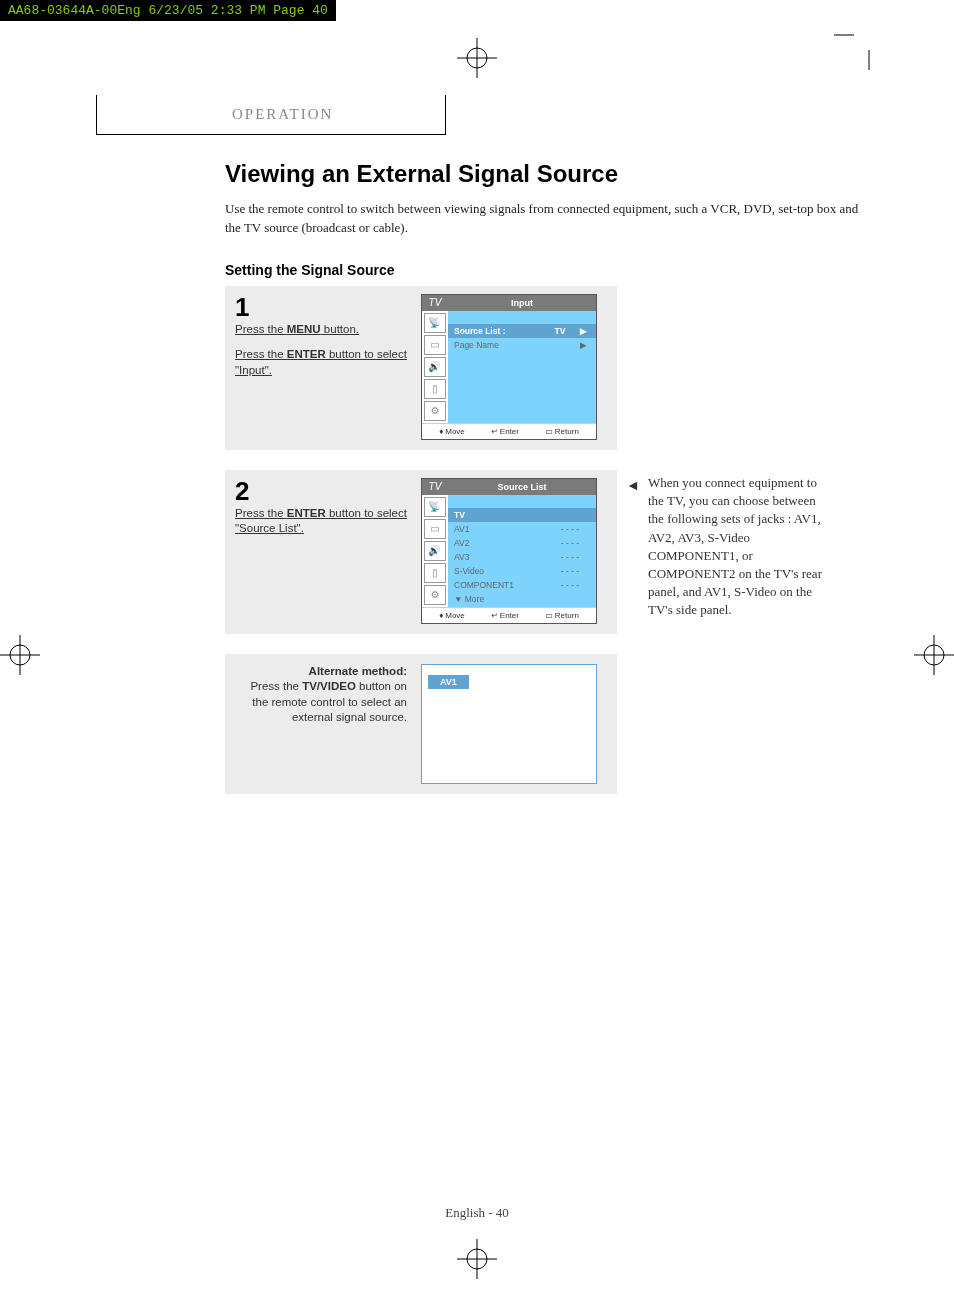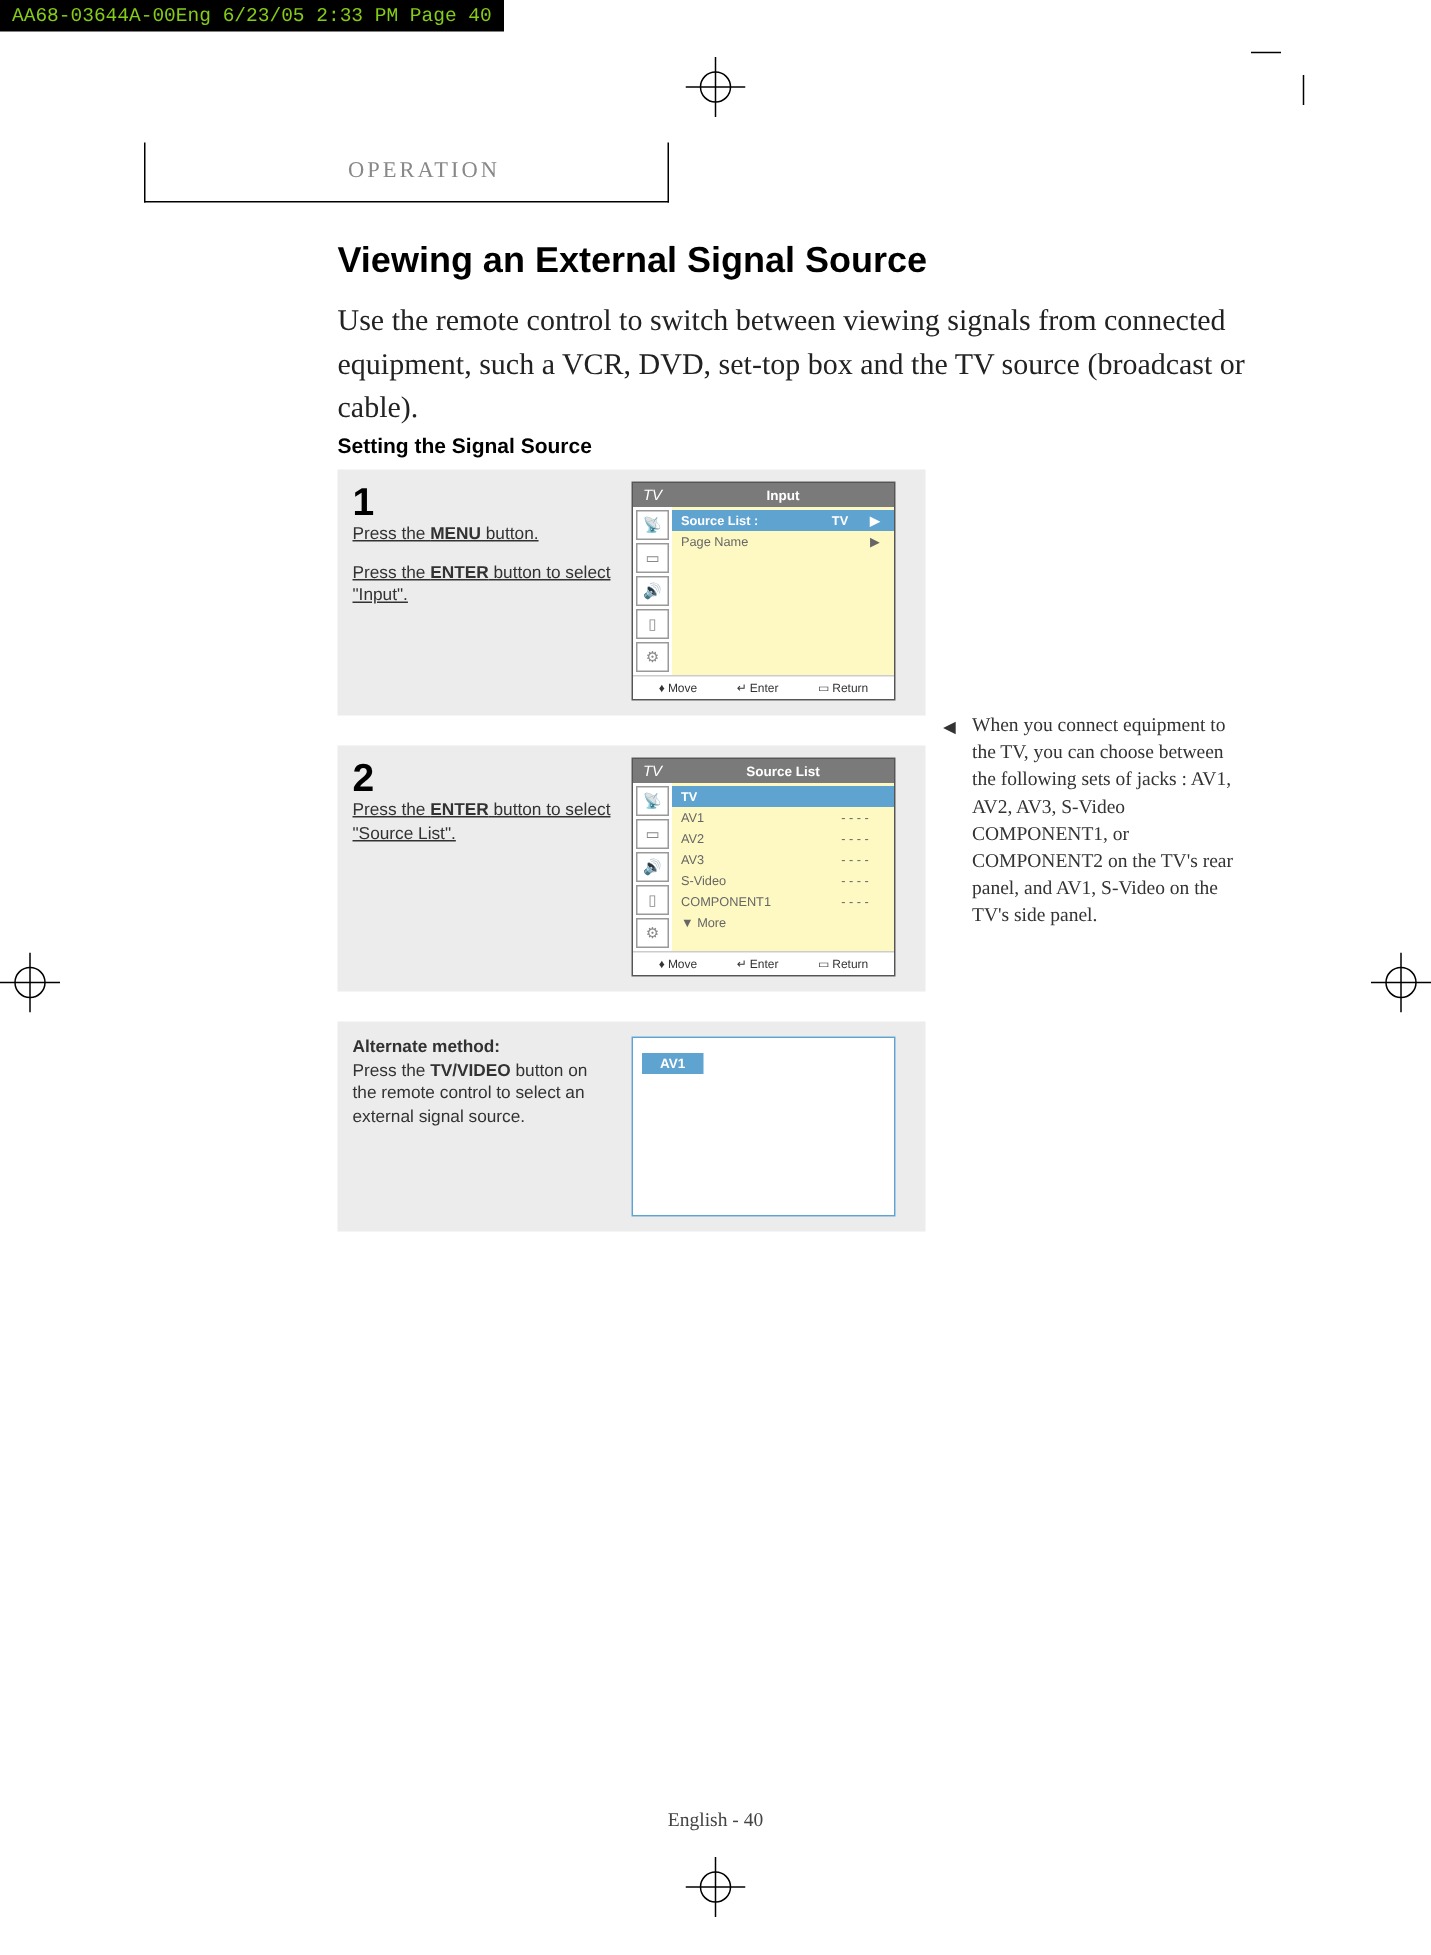--- a/index.html
+++ b/index.html
@@ -12,46 +12,46 @@
 .crop-right { right: 0; }
 .reg-mark { position: absolute; }
 .reg-tl { top: 0; right: 50px; }
 .reg-bottom { bottom: 20px; left: 50%; transform: translateX(-50%); }
 
 .section-tab { position: absolute; left: 96px; top: 95px; width: 350px; height: 40px; border-left: 1px solid #000; border-right: 1px solid #000; border-bottom: 1px solid #000; display: flex; align-items: center; padding-left: 135px; }
 .section-tab-label { font-family: Georgia, serif; font-size: 15px; letter-spacing: 2px; color: #888; font-variant: small-caps; }
 
 .content { position: absolute; left: 225px; top: 160px; width: 640px; }
 h1 { font-size: 24px; font-weight: bold; margin-bottom: 12px; }
-.intro { font-family: Georgia, serif; font-size: 20px; line-height: 1.45; color: #222; margin-bottom: 2px; }
+.intro { font-family: Georgia, serif; font-size: 13px; line-height: 1.45; color: #222; margin-bottom: 24px; }
 h2 { font-size: 14px; font-weight: bold; margin-bottom: 8px; }
 
 .step-block { background: #ececec; padding: 8px 10px 10px 10px; margin-bottom: 20px; display: flex; gap: 14px; width: 392px; position: relative; }
 .step-text { width: 172px; }
 .step-num { font-size: 26px; font-weight: bold; line-height: 1; margin-bottom: 2px; }
 .step-body { font-size: 11.5px; line-height: 1.35; color: #323232; text-decoration: underline; }
 .step-body p { margin-bottom: 10px; }
 
 .tv-menu { width: 176px; background: #fff; border: 1px solid #555; font-size: 9px; color: #555; font-family: Arial, sans-serif; }
 .tv-menu-header { background: #7a7a7a; display: flex; height: 16px; align-items: center; }
 .tv-menu-tab { width: 26px; text-align: center; color: #fff; font-style: italic; font-size: 10px; }
 .tv-menu-title { flex: 1; text-align: center; color: #fff; font-weight: bold; font-size: 9px; }
 .tv-menu-body { display: flex; }
 .tv-menu-icons { width: 26px; background: #fff; }
 .tv-icon { width: 22px; height: 20px; margin: 2px; border: 1px solid #999; display: flex; align-items: center; justify-content: center; font-size: 10px; color: #888; }
-.tv-menu-rows { flex: 1; background: #fef9c3; padding-top: 2px; min-height: 106px; }
+.tv-menu-rows { flex: 1; background: #7dd3fc; padding-top: 13px; min-height: 106px; }
 .tv-row { display: flex; padding: 2px 6px; font-size: 8.5px; color: #666; align-items: center; }
 .tv-row.sel { background: #5fa3d0; color: #fff; font-weight: bold; }
 .tv-row .label { flex: 1; }
 .tv-row .val { width: 40px; text-align: center; }
 .tv-row .arrow { width: 10px; }
 .tv-menu-footer { display: flex; justify-content: space-around; padding: 3px 4px; font-size: 8px; color: #333; background: #fff; border-top: 1px solid #ccc; }
 .tv-menu-footer span { display: inline-flex; align-items: center; gap: 2px; }
 
-.alt-block { background: #ececec; padding: 10px; display: flex; gap: 14px; width: 392px; }
+.alt-block { background: #ececec; padding: 10px; display: flex; gap: 14px; width: 392px; text-align: right; }
 .alt-text { width: 172px; font-size: 11.5px; line-height: 1.35; color: #323232; }
 .alt-screen { width: 176px; height: 120px; border: 1px solid #5fa3d0; background: #fff; position: relative; }
 .alt-badge { position: absolute; left: 6px; top: 10px; background: #5fa3d0; color: #fff; font-size: 9px; font-weight: bold; padding: 2px 12px; }
 
 .sidenote { position: absolute; left: 648px; top: 474px; width: 185px; font-family: Georgia, serif; font-size: 13px; line-height: 1.4; color: #333; }
 .sidenote-caret { position: absolute; left: -22px; top: 2px; font-size: 14px; }
 
 .footer { position: absolute; bottom: 82px; left: 0; right: 0; text-align: center; font-family: Georgia, serif; font-size: 13px; color: #444; }
 </style>
 </head>

